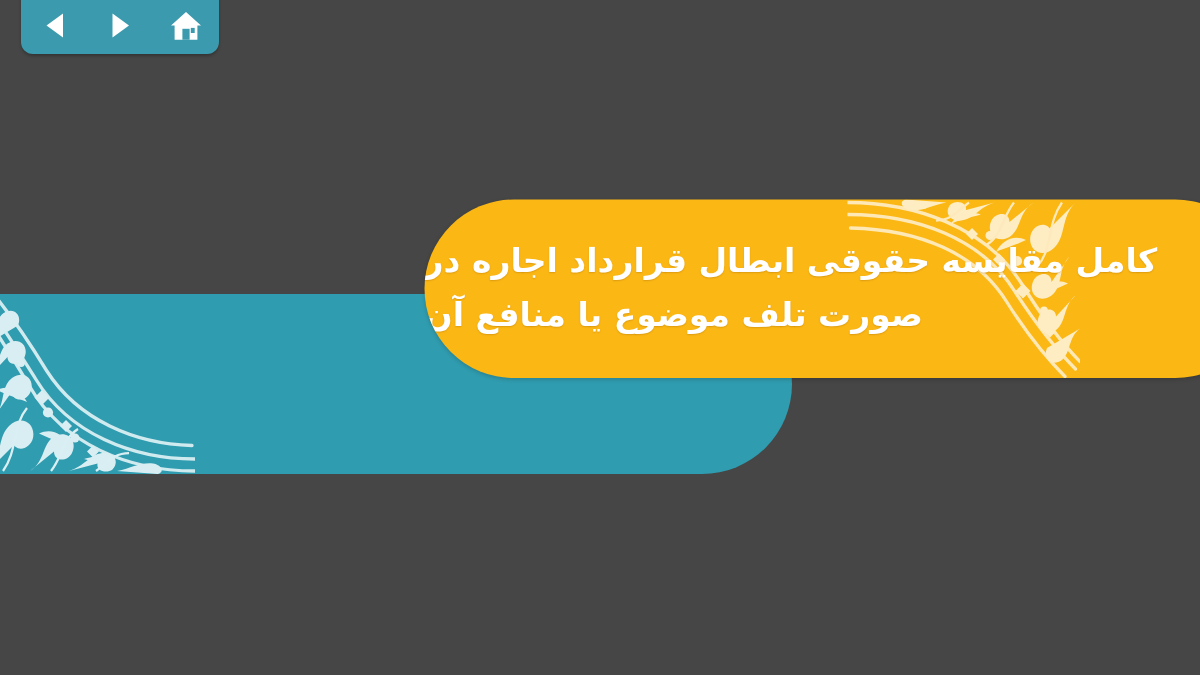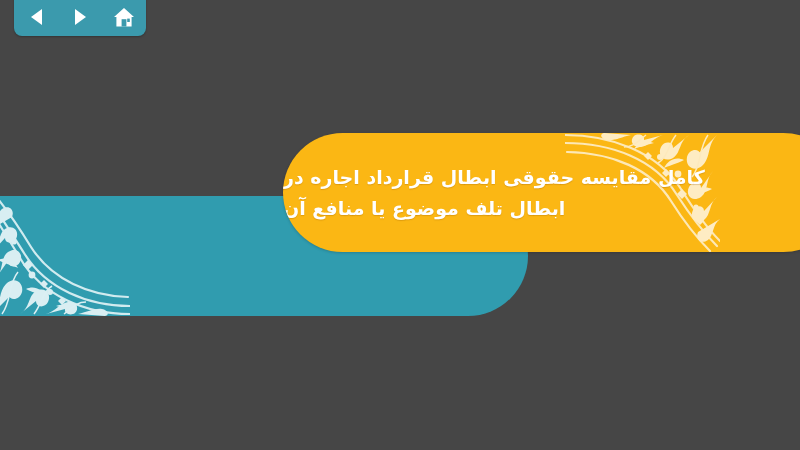--- a/index.html
+++ b/index.html
@@ -95,21 +95,21 @@
     display: flex;
     flex-direction: column;
     align-items: flex-end;
     justify-content: center;
     padding-right: 18px;
     box-sizing: border-box;
     direction: rtl;
     text-align: right;
     color: #ffffff;
     font-family: "DejaVu Sans", sans-serif;
-    font-size: 19px;
+    font-size: 22px;
     font-weight: bold;
     line-height: 1.62;
     letter-spacing: 0px;
     text-shadow: 0 1px 1px rgba(140,80,0,0.25);
     white-space: nowrap;
   }
 </style>
 </head>
 <body>
 
@@ -214,18 +214,18 @@
       </g>
       <g fill="none" stroke="#fdf3da" stroke-width="1.5">
         <path d="M143 2 C 133 16, 137 32, 127 44"></path>
         <path d="M111 2 C 103 12, 103 24, 93 30"></path>
         <path d="M81 2 C 73 8, 69 14, 59 14"></path>
       </g>
     </svg>
 
     <div id="title-text">
       <span>کامل مقایسه حقوقی ابطال قرارداد اجاره در</span>
-      <span>ابطال تلف موضوع یا منافع آن</span>
+      <span>صورت تلف موضوع یا منافع آن</span>
     </div>
 
   </div>
 
 </div>
 
 </body></html>

